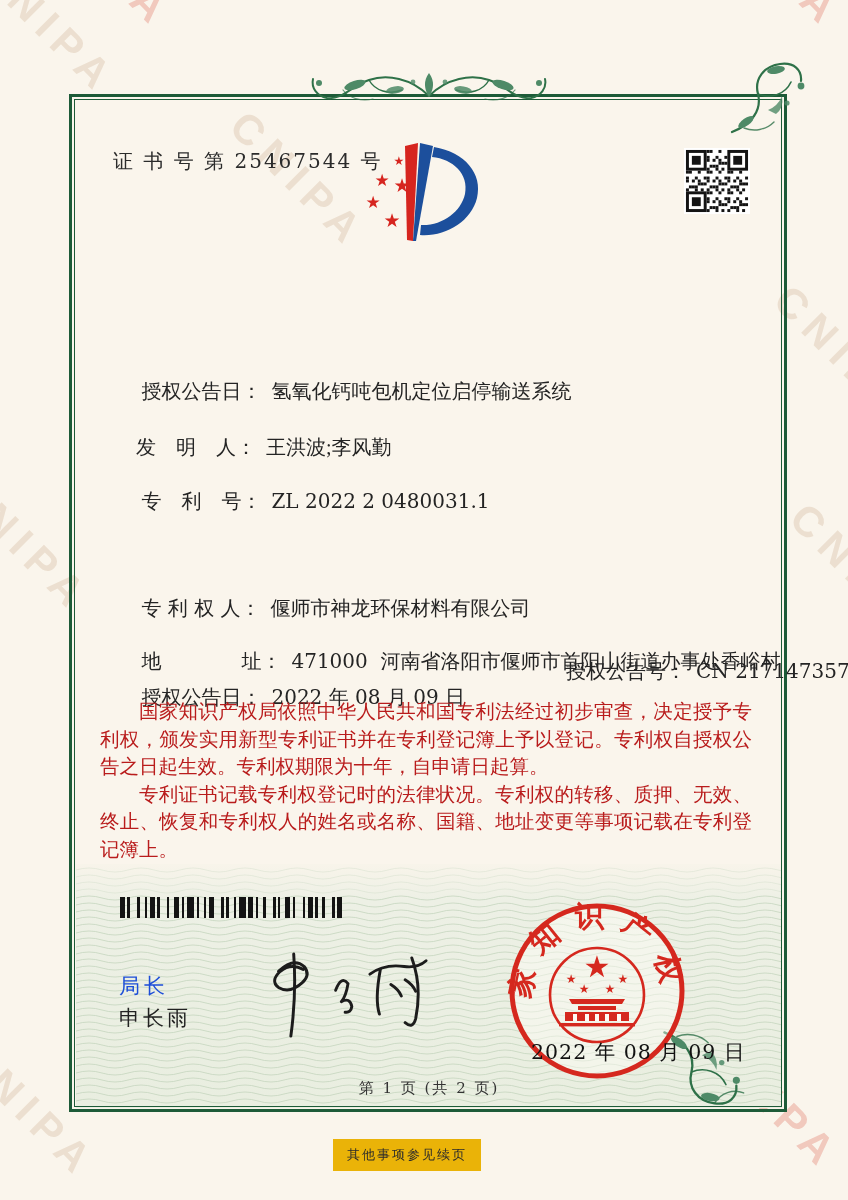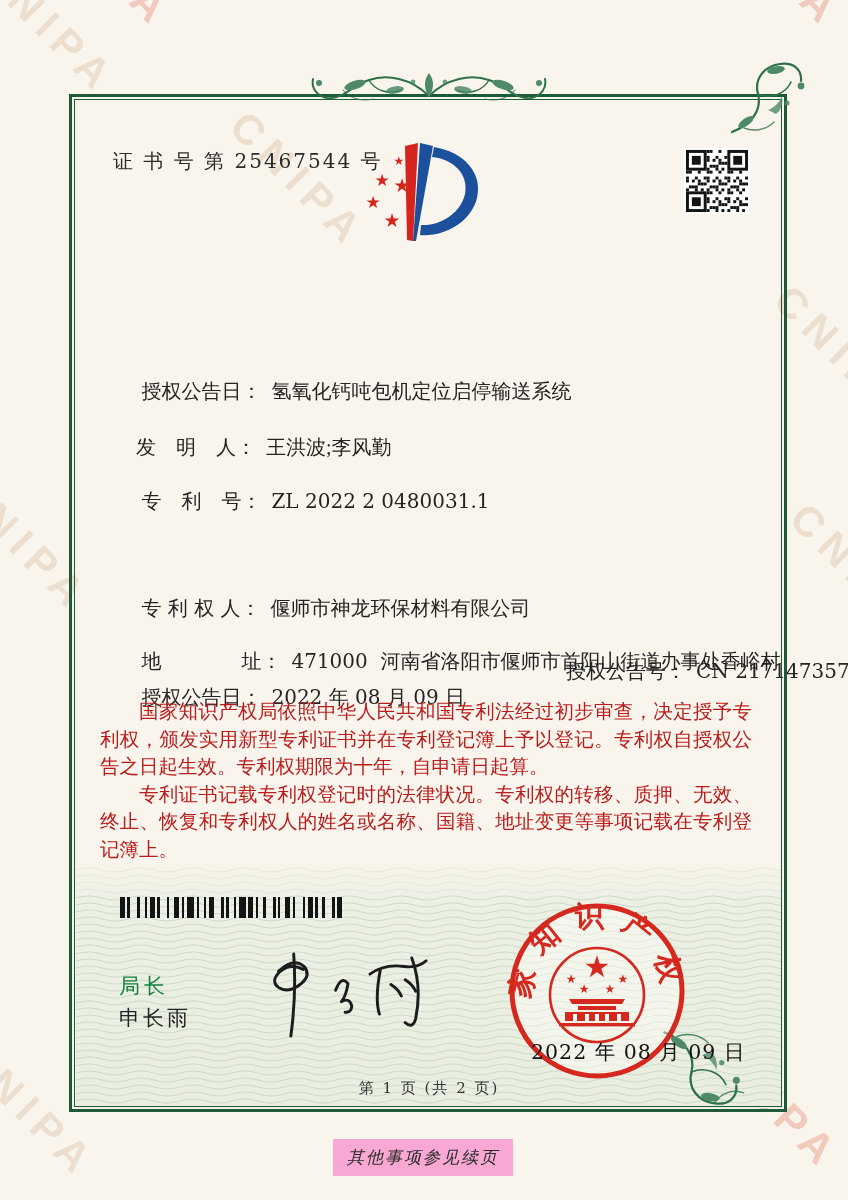--- a/index.html
+++ b/index.html
@@ -34,33 +34,33 @@
   
   #band{position:absolute;left:76px;top:864px;width:706px;height:244px;
         background:linear-gradient(180deg,#f8f4ea 0%,#edf0e5 15%,#e9eee0 100%);}
   #band svg{display:block;opacity:.9;}
 
   
   #barcode{position:absolute;left:120px;top:897px;width:225px;height:21px;display:flex;align-items:stretch;}
   #barcode div{height:100%;}
 
   
-  #director-title{position:absolute;left:119px;top:972px;font-size:21px;color:#15803d;letter-spacing:4px;}
+  #director-title{position:absolute;left:119px;top:972px;font-size:21px;color:#1d4ed8;letter-spacing:4px;}
   #director-name{position:absolute;left:119px;top:1004px;font-size:21px;color:#222;letter-spacing:3px;}
   #signature{position:absolute;left:248px;top:948px;width:200px;height:96px;}
 
   
   #seal{position:absolute;left:505px;top:899px;width:184px;height:184px;}
   #seal-date{position:absolute;left:531px;top:1038px;font-size:20.5px;color:#111;white-space:pre;letter-spacing:1px;}
 
   
   #page-info{position:absolute;left:76px;top:1079px;width:706px;text-align:center;font-size:15px;color:#333;
              letter-spacing:2px;white-space:pre;}
-  #cont-note{position:absolute;left:333px;top:1139px;background:#f9a8d4;padding:7px 14px;font-size:17px;
-             color:#2b2b2b;letter-spacing:2px;white-space:pre;font-style:italic;}
+  #cont-note{position:absolute;left:333px;top:1139px;background:#eab308;padding:7px 14px;font-size:13px;
+             color:#2b2b2b;letter-spacing:2px;white-space:pre;}
 
   
   .orn{position:absolute;pointer-events:none;}
 </style>
 </head>
 <body>
 
 <div id="page">
 
   <div class="wm tan" style="left:-38px;top:2px;">CNIPA</div>

